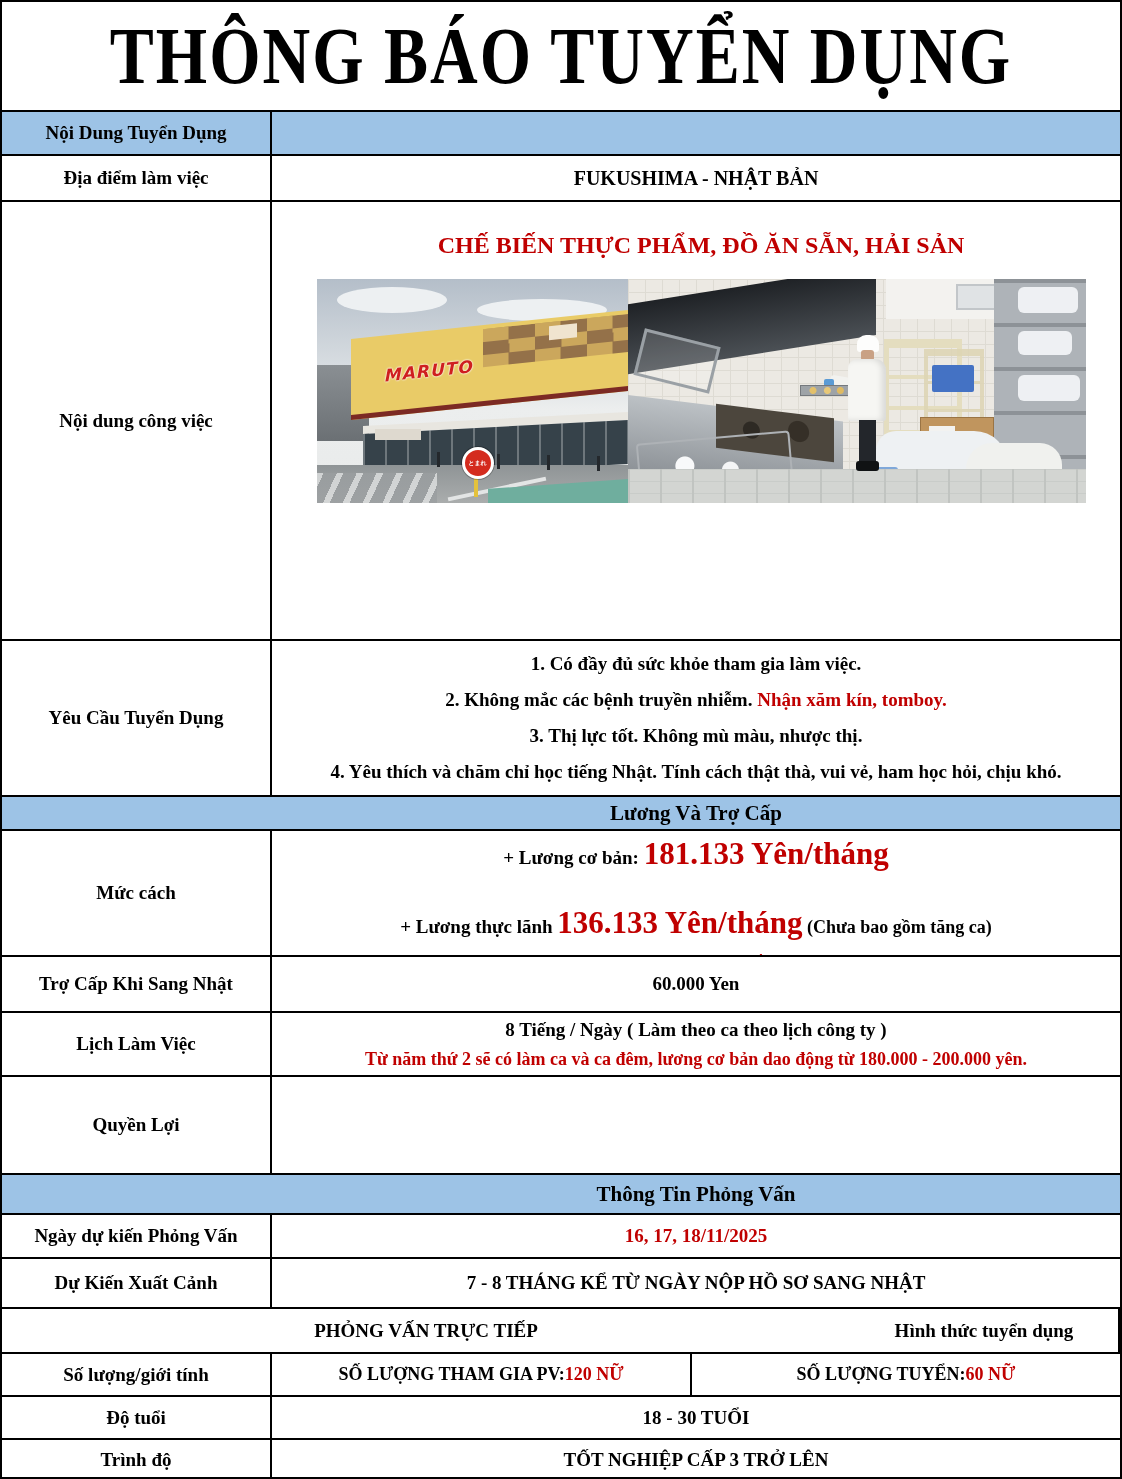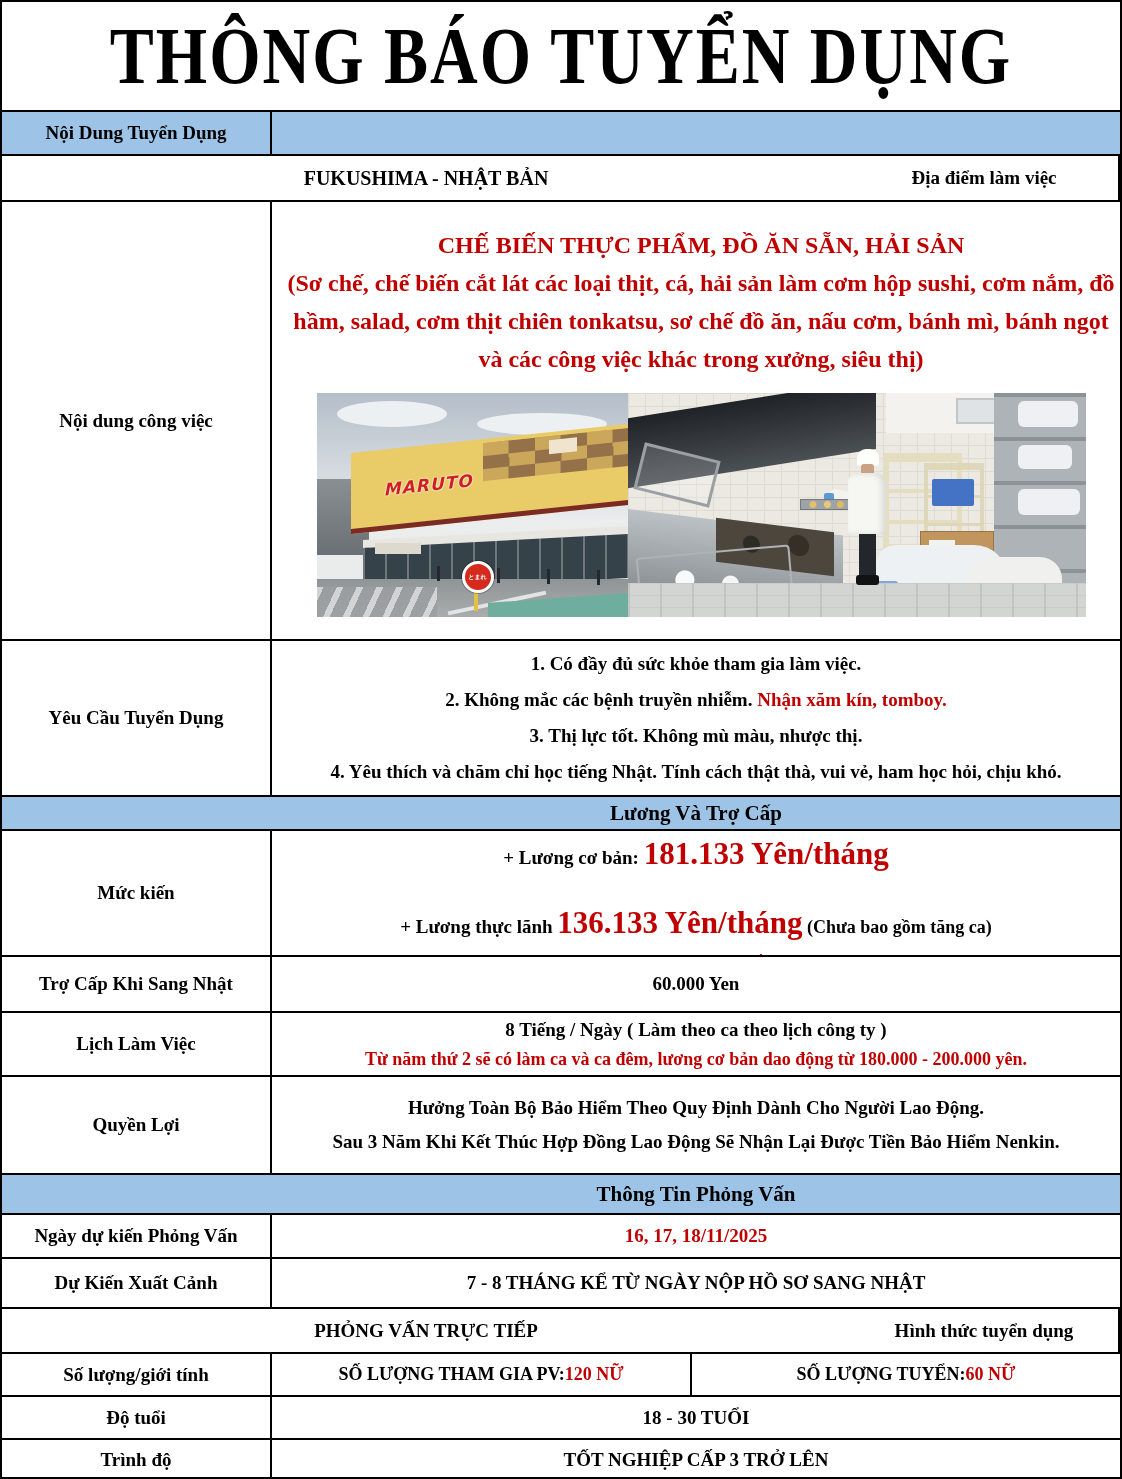--- a/index.html
+++ b/index.html
@@ -134,30 +134,29 @@
 
   <div class="row first h108 title-row">
     <div class="title-text">THÔNG BÁO TUYỂN DỤNG</div>
   </div>
 
   <div class="row h44 blue">
     <div class="cell label">Nội Dung Tuyển Dụng</div>
   </div>
 
   <div class="row h46">
+    <div class="cell label">Địa điểm làm việc</div>
     <div class="cell value v20">FUKUSHIMA - NHẬT BẢN</div>
-    <div class="cell label">Địa điểm làm việc</div>
   </div>
 
   <div class="row h439">
     <div class="cell label">Nội dung công việc</div>
     <div class="cell value job-cell">
       <div class="job-text">
         <div class="red">CHẾ BIẾN THỰC PHẨM, ĐỒ ĂN SẴN, HẢI SẢN</div>
-        <div class="red">(Sơ chế, chế biến cắt lát các loại thịt, cá, hải sản làm cơm hộp sushi, cơm nắm, đồ hầm, salad, cơm thịt chiên tonkatsu, sơ chế đồ ăn, nấu cơm, bánh mì, bánh ngọt và các công việc khác trong xưởng, siêu thị)</div>
       </div>
       <div class="photos">
 
         <div class="photo-market">
           <div class="pm-cloud" style="left:20px;top:8px;width:110px;height:26px;"></div>
           <div class="pm-cloud" style="left:160px;top:20px;width:130px;height:22px;"></div>
           <div class="pm-bldg-left"></div>
           <div class="pm-facade">
             <div class="pm-checker"></div>
             <div class="pm-checker2"></div>
@@ -227,21 +226,21 @@
       <div class="req-line">4. Yêu thích và chăm chỉ học tiếng Nhật. Tính cách thật thà, vui vẻ, ham học hỏi, chịu khó.</div>
     </div>
   </div>
 
   <div class="row h34 band">
     <div class="band-spacer"></div>
     <div class="band-text">Lương Và Trợ Cấp</div>
   </div>
 
   <div class="row h126">
-    <div class="cell label">Mức kiến</div>
+    <div class="cell label">Mức cách</div>
     <div class="cell value">
       <div class="sal-line1"><span>+ Lương cơ bản: </span><span class="red sal-big">181.133 Yên/tháng</span></div>
       <div class="sal-line2"><span>+ Lương thực lãnh </span><span class="red sal-big">136.133 Yên/tháng</span><span class="sal-note"> (Chưa bao gồm tăng ca)</span></div>
       <div class="sal-line3 red">+ Có Tăng Ca Nhiều</div>
     </div>
   </div>
 
   <div class="row h56">
     <div class="cell label">Trợ Cấp Khi Sang Nhật</div>
     <div class="cell value">60.000 Yen</div>
@@ -250,24 +249,20 @@
   <div class="row h64">
     <div class="cell label">Lịch Làm Việc</div>
     <div class="cell value">
       <div class="lich1">8 Tiếng / Ngày ( Làm theo ca theo lịch công ty )</div>
       <div class="lich2 red">Từ năm thứ 2 sẽ có làm ca và ca đêm, lương cơ bản dao động từ 180.000 - 200.000 yên.</div>
     </div>
   </div>
 
   <div class="row h98">
     <div class="cell label">Quyền Lợi</div>
-    <div class="cell value">
-      <div class="ql-line">Hưởng Toàn Bộ Bảo Hiểm Theo Quy Định Dành Cho Người Lao Động.</div>
-      <div class="ql-line">Sau 3 Năm Khi Kết Thúc Hợp Đồng Lao Động Sẽ Nhận Lại Được Tiền Bảo Hiểm Nenkin.</div>
-    </div>
   </div>
 
   <div class="row h40 band">
     <div class="band-spacer"></div>
     <div class="band-text">Thông Tin Phỏng Vấn</div>
   </div>
 
   <div class="row h44">
     <div class="cell label">Ngày dự kiến Phỏng Vấn</div>
     <div class="cell value red">16, 17, 18/11/2025</div>

